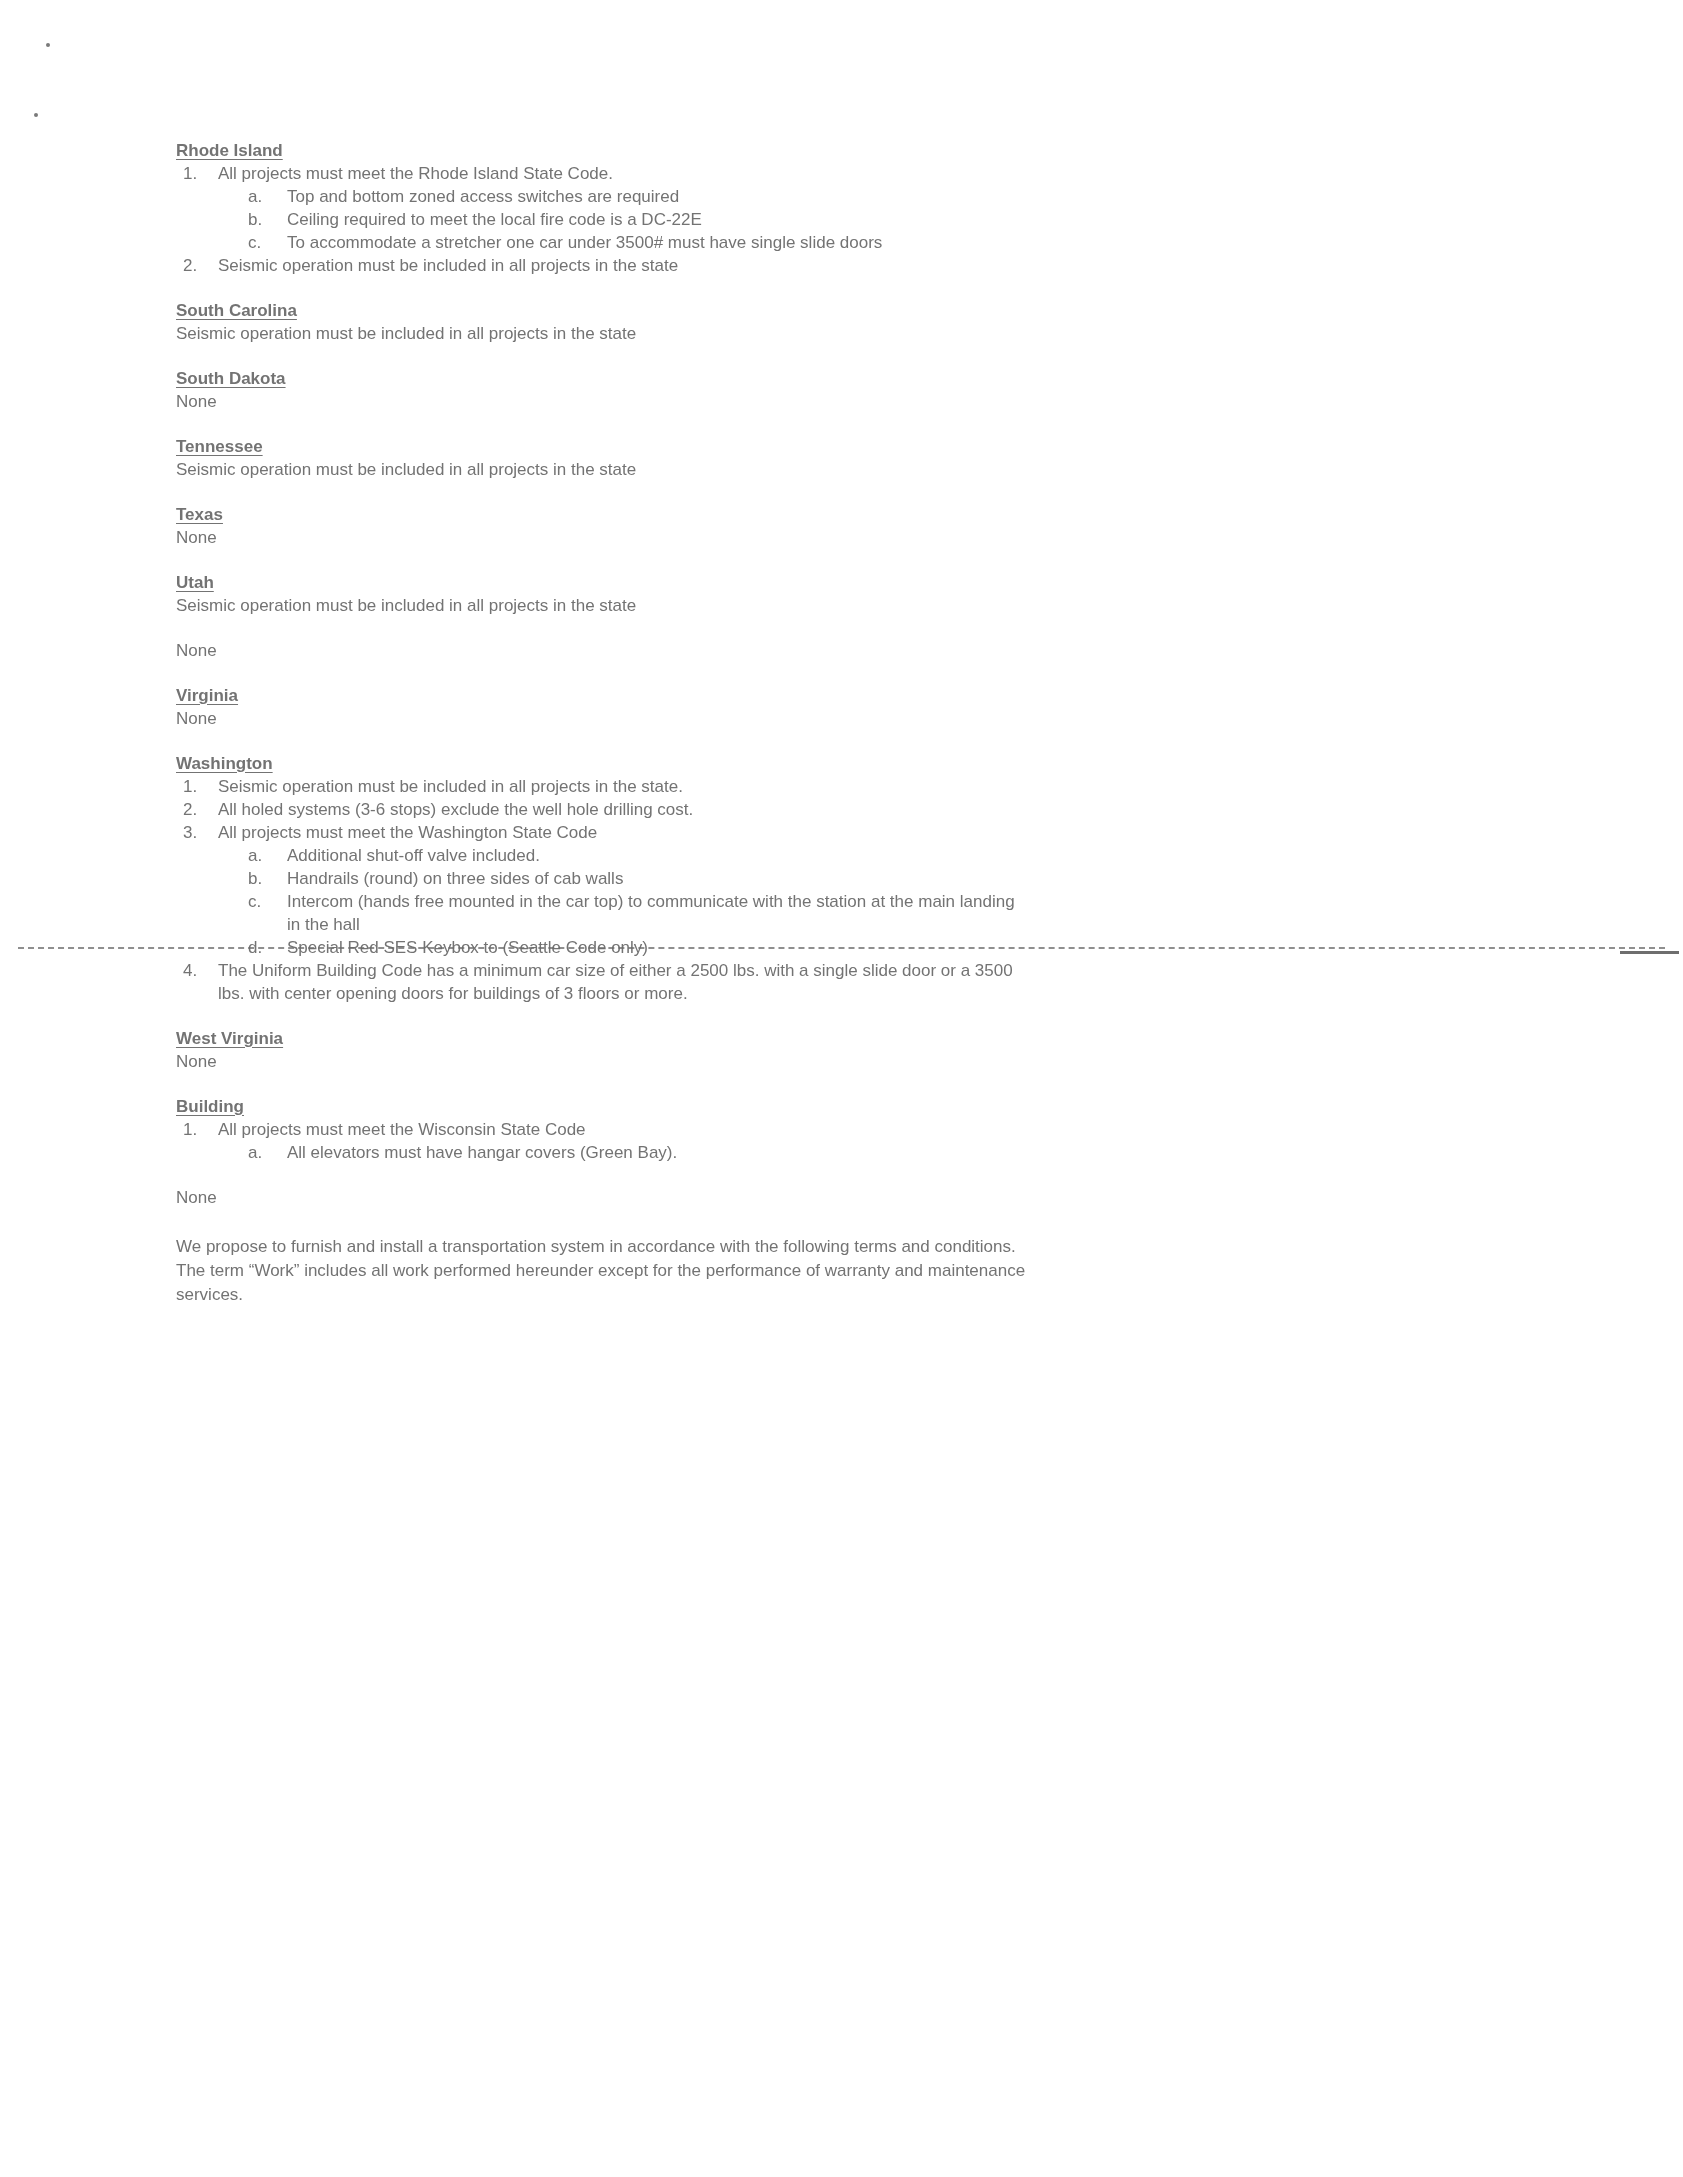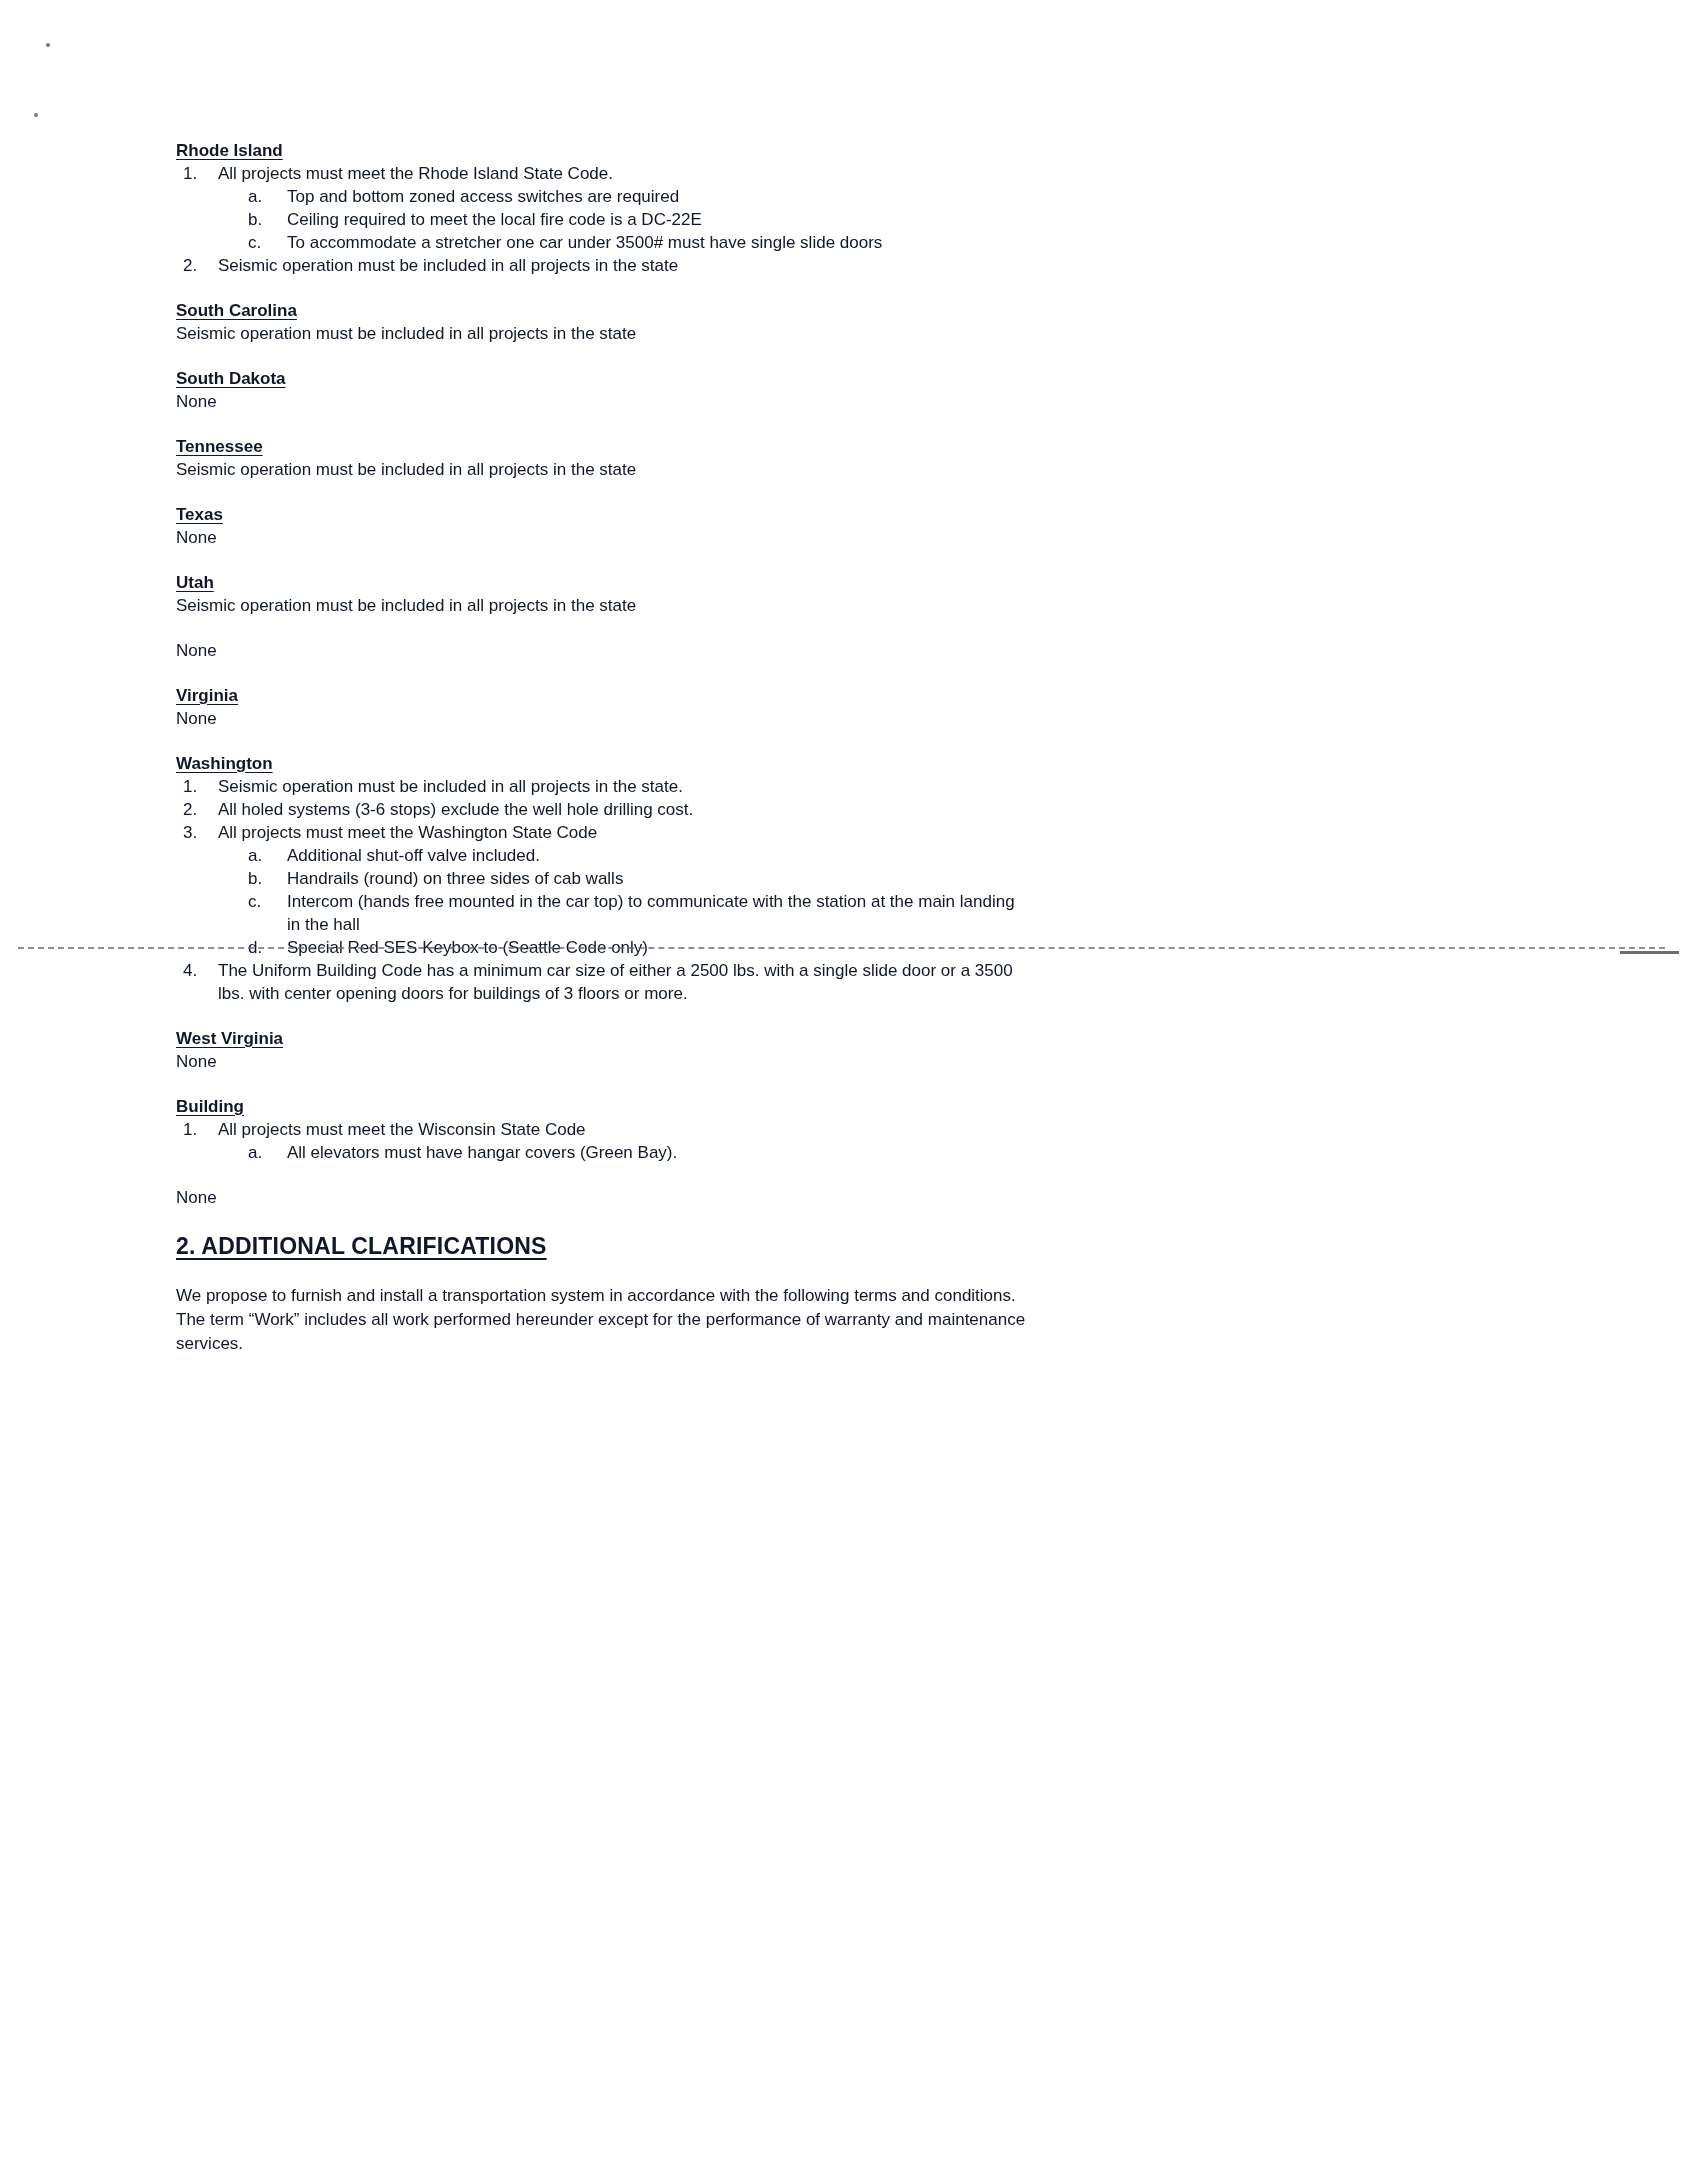--- a/index.html
+++ b/index.html
@@ -6,21 +6,21 @@
     margin: 0;
     padding: 0;
     background: #e8e8e8;
   }
   .page {
     position: relative;
     width: 1683px;
     height: 2177px;
     background: #ffffff;
     font-family: "Liberation Sans", sans-serif;
-    color: #0f172a;
+    color: #737373;
     overflow: hidden;
   }
   .content {
     position: absolute;
     left: 176px;
     top: 139px;
     width: 853px;
     font-size: 17px;
     line-height: 23px;
   }
@@ -204,21 +204,20 @@
           <div class="sub">
             <span class="sub-num">a.</span>
             <span class="sub-text">All elevators must have hangar covers (Green Bay).</span>
           </div>
         </div>
         <div class="section">
           <div class="body-line">None</div>
         </div>
       </div>
 
-    <div class="clarifications-heading">2.  ADDITIONAL CLARIFICATIONS</div>
 
     <div class="clarifications-paragraph">We propose to furnish and install a transportation system in accordance with the following terms and conditions. The term “Work” includes all work performed hereunder except for the performance of warranty and maintenance services.</div>
   </div>
 
   <div class="scan-line"></div>
   <div class="scan-line-tick"></div>
 
 </div>
 
 

